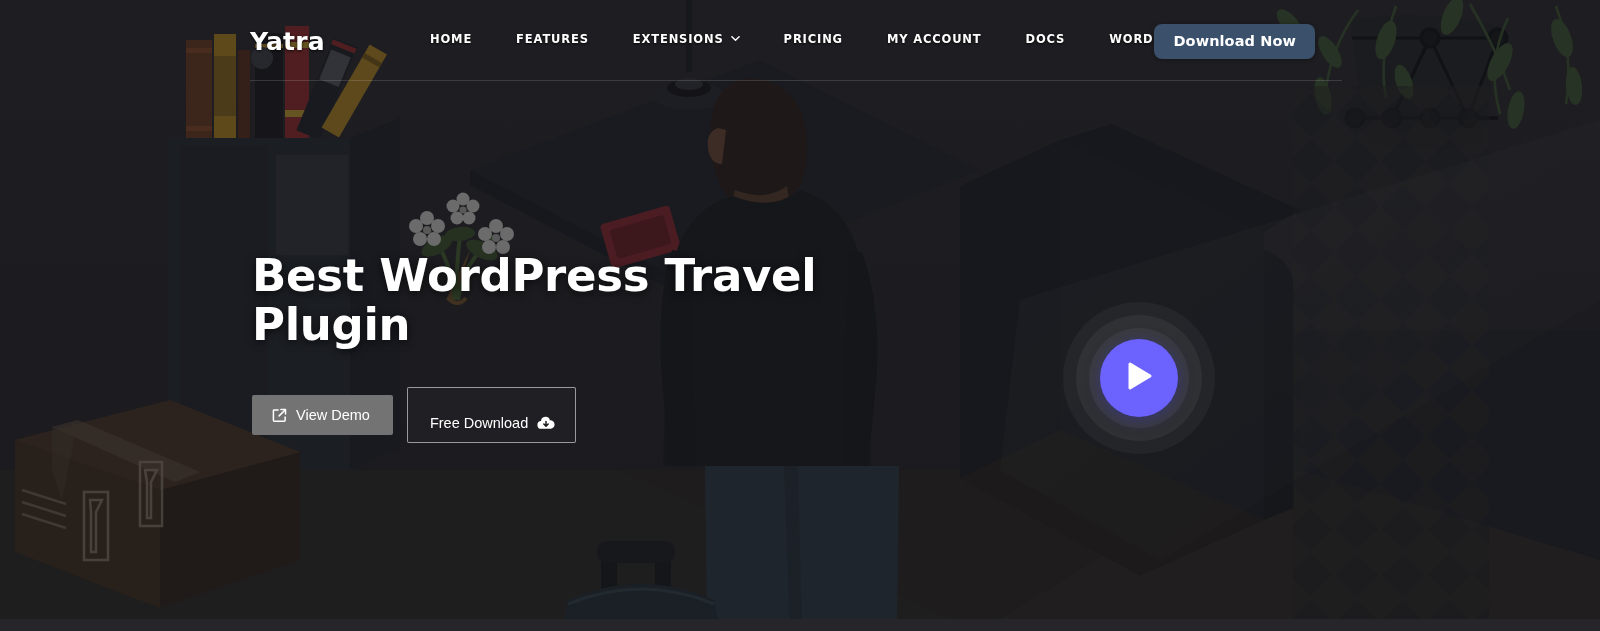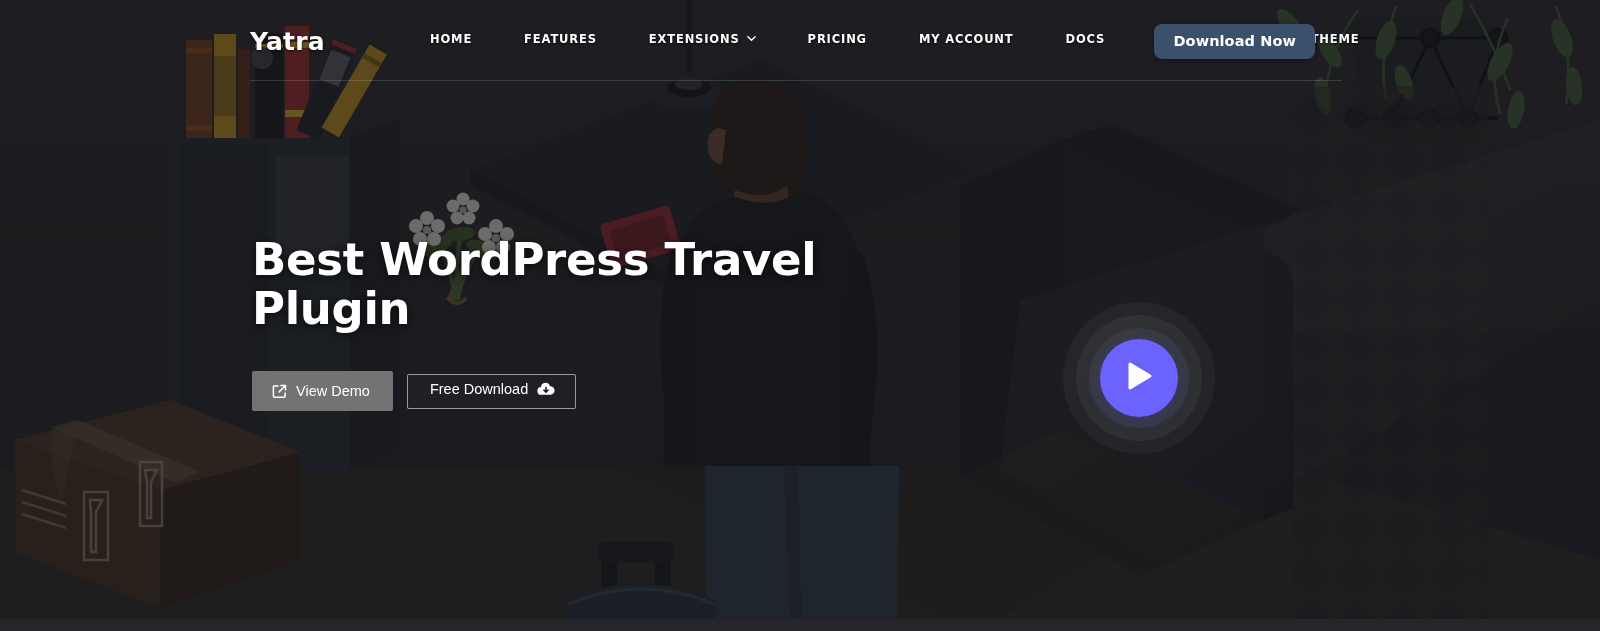--- a/index.html
+++ b/index.html
@@ -31,21 +31,21 @@
   }
   .brand{
     position:absolute; left:250px; top:27px;
     font-size:25px; font-weight:bold; color:#fff;
     letter-spacing:.2px;
     font-family:"DejaVu Sans", sans-serif;
     text-shadow:0 1px 3px rgba(0,0,0,.75);
   }
   .nav{
     position:absolute; left:430px; top:32px;
-    display:flex; align-items:center; gap:8px;
+    display:flex; align-items:center; gap:0;
   }
   .nav-item{
     color:#ffffff; font-size:11.5px; font-weight:bold;
     letter-spacing:.85px; text-transform:uppercase;
     padding:0 0; margin-right:44px; white-space:nowrap;
     display:flex; align-items:center; gap:7px;
     text-shadow:0 1px 2px rgba(0,0,0,.8);
     cursor:pointer;
     font-family:"DejaVu Sans", sans-serif;
   }
@@ -62,21 +62,21 @@
     letter-spacing:.1px; white-space:nowrap;
     font-family:"DejaVu Sans", sans-serif;
     box-shadow:0 1px 4px rgba(0,0,0,.35);
   }
   .nav-rule{
     position:absolute; left:250px; top:80px; width:1092px; height:1px;
     background:rgba(255,255,255,.14);
   }
 
   
-  .copy{ position:absolute; left:252px; top:236px; z-index:15; width:700px; }
+  .copy{ position:absolute; left:252px; top:252px; z-index:15; width:700px; }
   .title{
     font-size:45px; line-height:1.08; font-weight:bold;
     color:#ffffff; letter-spacing:-.3px;
     font-family:"DejaVu Sans", sans-serif;
     text-shadow:0 2px 8px rgba(0,0,0,.65);
   }
   .subtitle{
     margin-top:17px; width:655px;
     font-size:15.2px; line-height:1.52; color:#e8e8ea;
     font-family:"Liberation Sans", sans-serif;
@@ -88,21 +88,21 @@
     font-size:14.5px; cursor:pointer; white-space:nowrap;
     font-family:"Liberation Sans", sans-serif;
     border-radius:2px;
   }
   .btn-demo{
     background:#737373; color:#ffffff;
     padding:12px 23px 12px 20px; border:none;
   }
   .btn-free{
     background:rgba(255,255,255,.02); color:#ffffff;
-    padding:6px 20px 11px 22px;
+    padding:27px 20px 11px 22px;
     border:1px solid rgba(255,255,255,.55);
   }
   .btn svg{ display:block; }
 
   
   .play-wrap{
     position:absolute; left:1063px; top:302px;
     width:152px; height:152px; z-index:15; cursor:pointer;
   }
   .ring{ position:absolute; border-radius:50%; }

